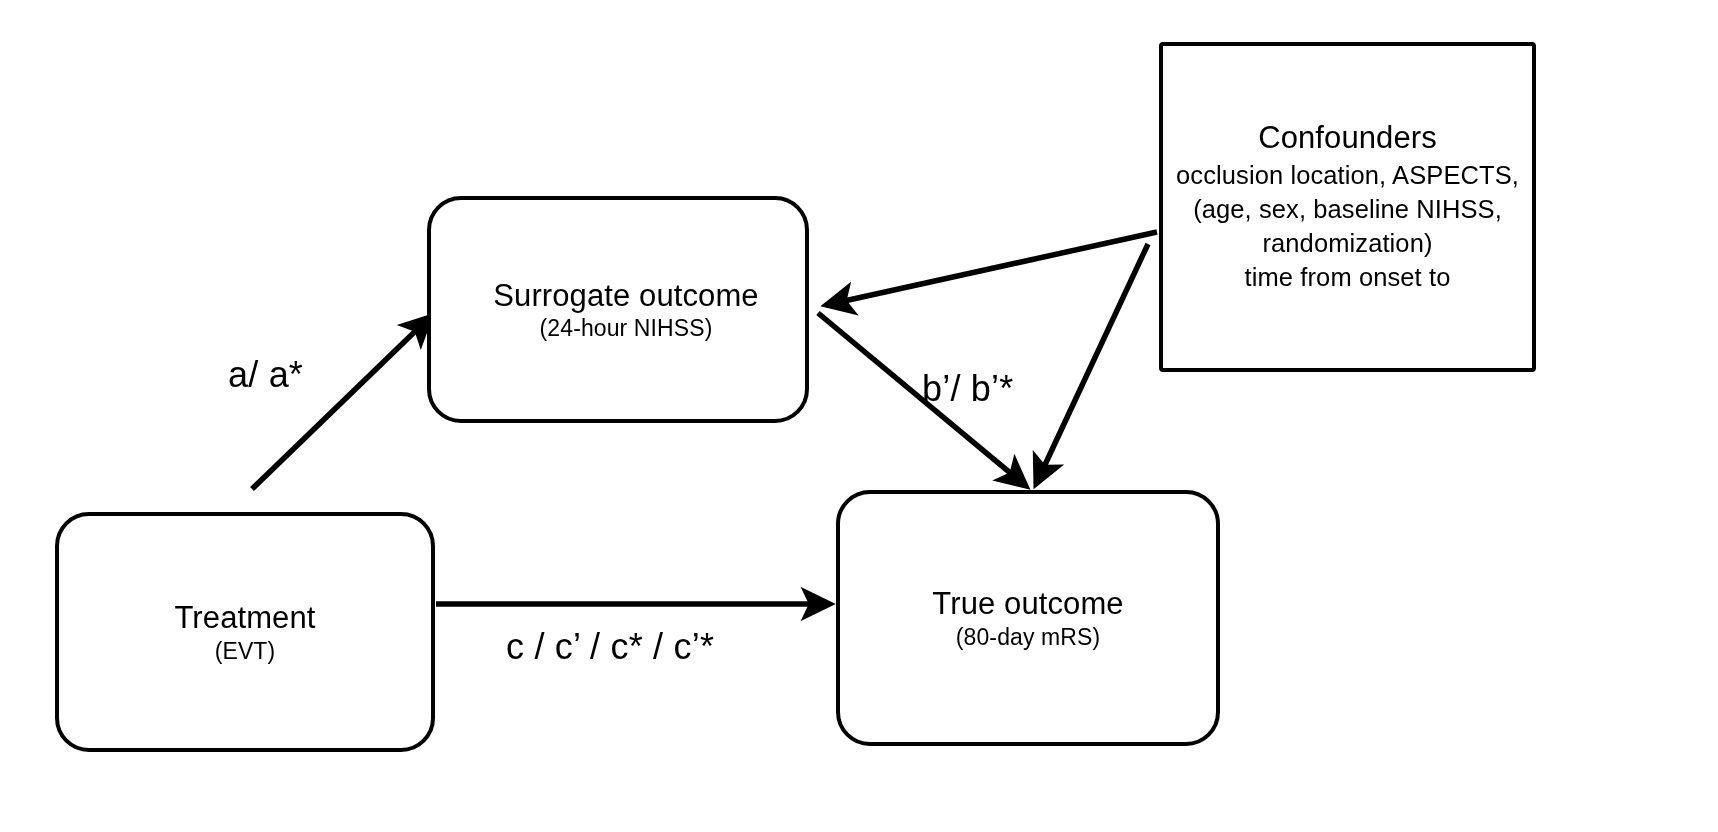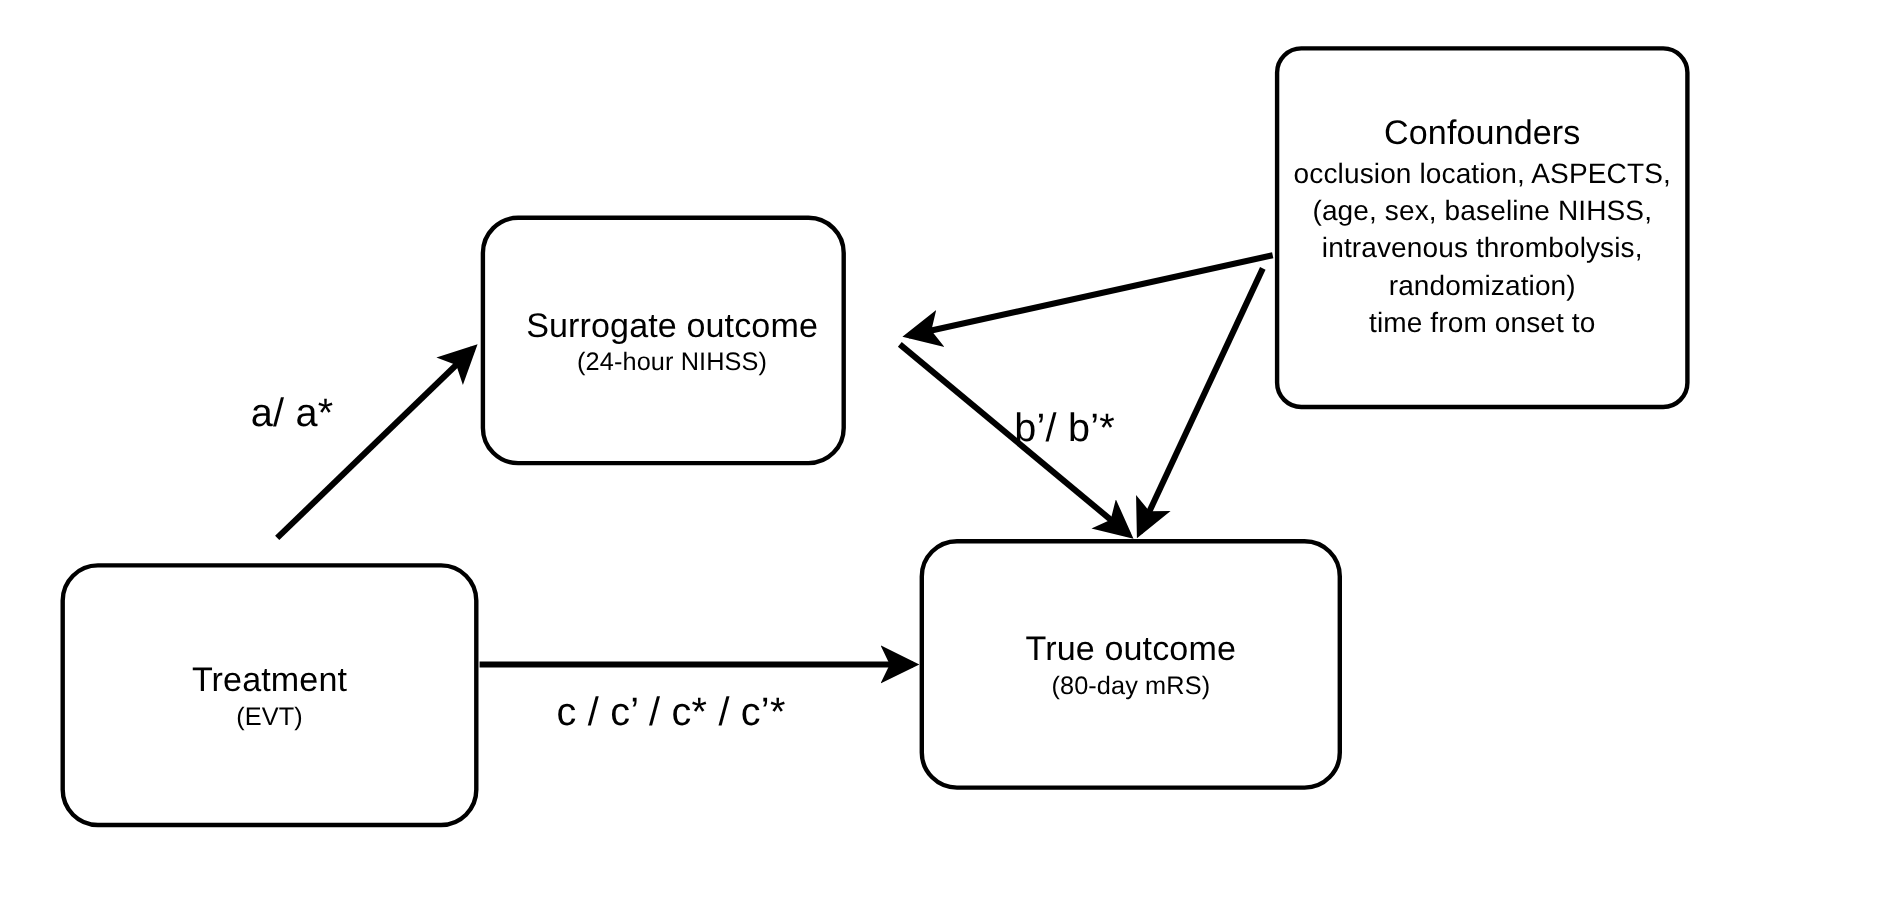--- a/index.html
+++ b/index.html
@@ -51,38 +51,38 @@
     letter-spacing: 0.1px;
   }
   
   #node-treatment {
     left: 55px;
     top: 512px;
     width: 380px;
     height: 240px;
   }
   #node-surrogate {
-    left: 437px;
+    left: 427px;
     top: 196px;
-    width: 332px;
+    width: 382px;
     height: 227px;
     padding-left: 16px;
   }
   #node-true {
     left: 836px;
     top: 490px;
     width: 384px;
-    height: 228px;
+    height: 256px;
   }
   #node-confounders {
     left: 1159px;
     top: 42px;
     width: 377px;
     height: 330px;
-    border-radius: 24px;
+    border-radius: 4px;
     padding: 4px 10px;
   }
   #node-confounders .title {
     font-size: 31px;
     margin-bottom: 2px;
   }
   #node-confounders .sub {
     font-size: 25.5px;
     line-height: 1.33;
   }
@@ -143,21 +143,20 @@
   <div class="node" id="node-true">
     <div class="title">True outcome</div>
     <div class="sub">(80-day mRS)</div>
   </div>
 
   <div class="node" id="node-confounders">
     <div class="title">Confounders</div>
     <div class="sub">
       <div>occlusion location, ASPECTS,</div>
       <div>(age, sex, baseline NIHSS,</div>
-      <div>intravenous thrombolysis,</div>
       <div>randomization)</div>
       <div>time from onset to</div>
     </div>
   </div>
 
   <div class="edge-label" id="label-a">a/ a*</div>
 
   <div class="edge-label" id="label-b">b’/ b’*</div>
 
   <div class="edge-label" id="label-c">c / c’ / c* / c’*</div>

